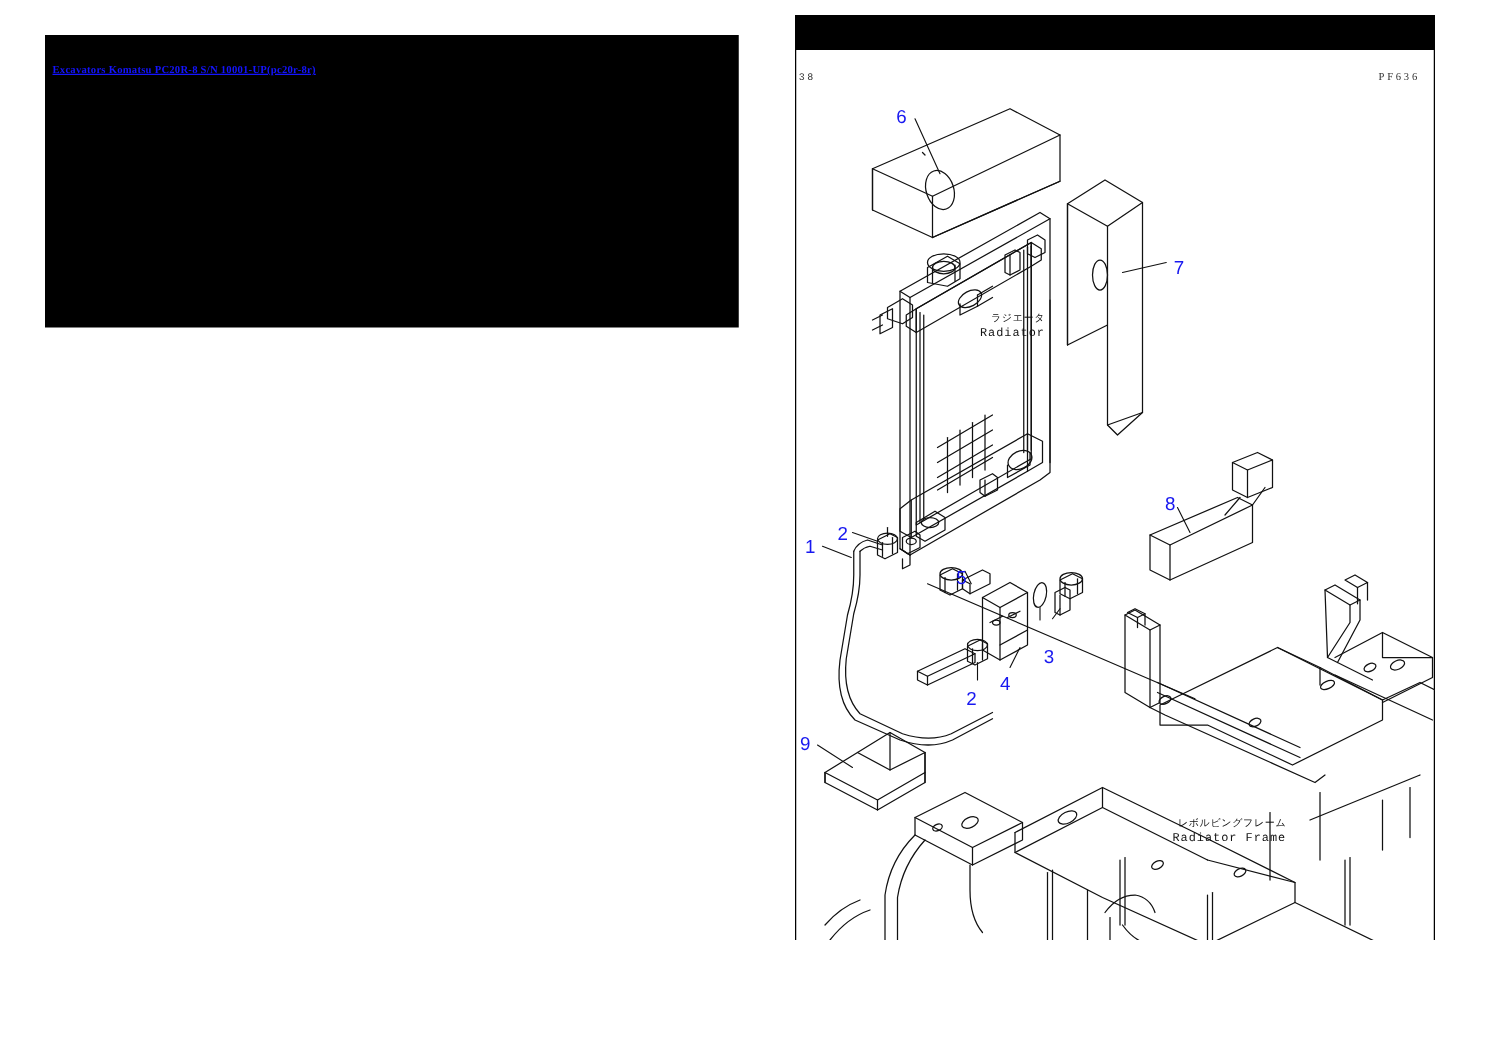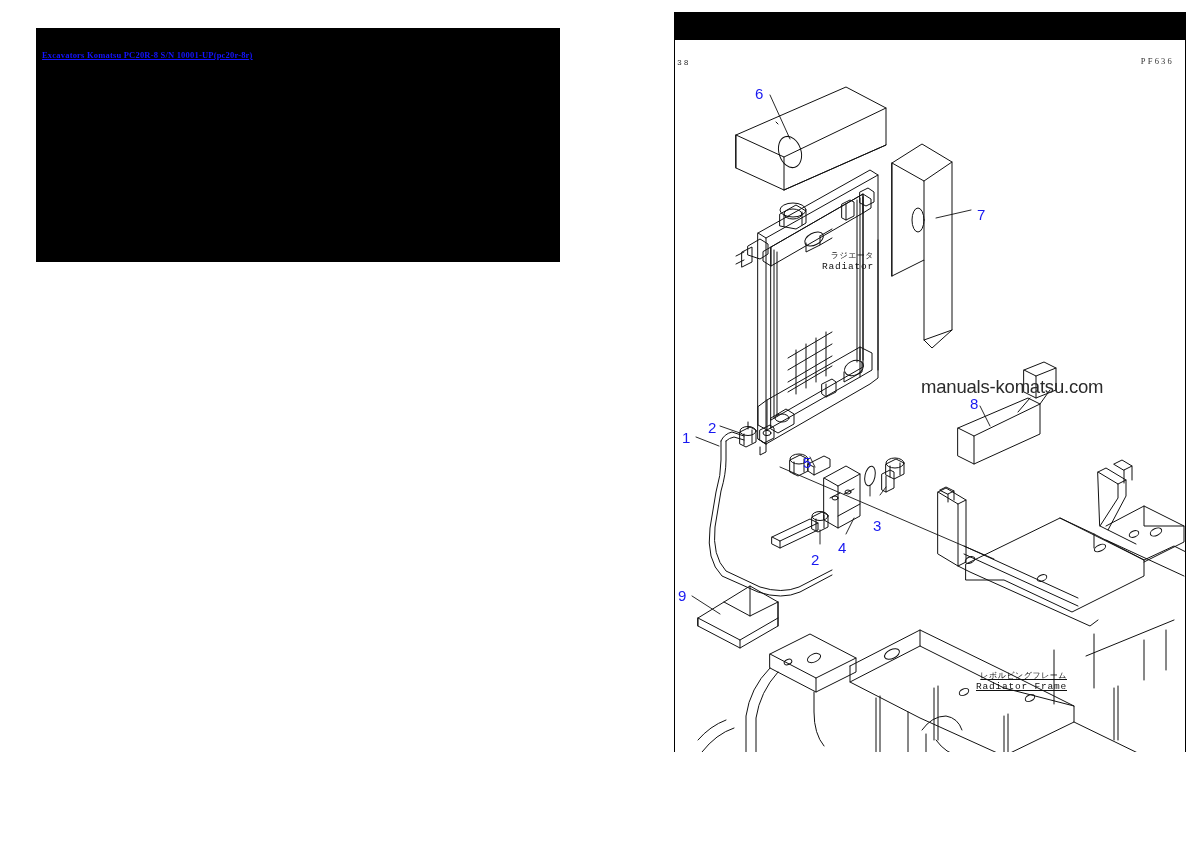--- a/index.html
+++ b/index.html
@@ -15,20 +15,21 @@
     overflow: hidden;
   }
   
   #left-panel {
     position: absolute;
     left: 36px;
     top: 28px;
     width: 524px;
     height: 234px;
     background: #000000;
+    padding-left: 31px;
   }
   #breadcrumb-link {
     position: absolute;
     left: 6px;
     top: 22px;
     font-size: 8.5px;
     line-height: 11px;
     color: #1414ff;
     text-decoration: underline;
     letter-spacing: 0.2px;
@@ -37,21 +38,20 @@
     font-weight: bold;
     cursor: pointer;
   }
   
   #right-panel {
     position: absolute;
     left: 636px;
     top: 12px;
     width: 512px;
     height: 740px;
-    margin-left: 38px;
   }
   #sheet-topbar {
     position: absolute;
     left: 0;
     top: 0;
     width: 512px;
     height: 28px;
     background: #000000;
   }
   #sheet-border-left {
@@ -403,28 +403,27 @@
         <path d="M 440,648 L 440,700"></path>
         <path d="M 444,646 L 444,700"></path>
         <path d="M 470,600 L 470,640"></path>
         <path d="M 492,590 L 492,630"></path>
         <path d="M 412,616 L 500,580"></path>
       </g>
 
     </g>
   </svg>
 
-  <div id="watermark">manuals-komatsu.com</div>
 
   <div class="partlabel" style="left:100px; top:238px; width:100px;">
     <span class="jp">ラジエータ</span>
     <span class="en">Radiator</span>
   </div>
 
-  <div class="partlabel" style="left:253px; top:658px; width:140px;text-decoration:underline;">
+  <div class="partlabel" style="left:253px; top:642px; width:140px;">
     <span class="jp">レボルビングフレーム</span>
     <span class="en">Radiator Frame</span>
   </div>
 
   <div class="callout" style="left:8px;   top:417px;">1</div>
   <div class="callout" style="left:34px;  top:407px;">2</div>
   <div class="callout" style="left:129px; top:442px;">5</div>
   <div class="callout" style="left:137px; top:539px;">2</div>
   <div class="callout" style="left:164px; top:527px;">4</div>
   <div class="callout" style="left:199px; top:505px;">3</div>

